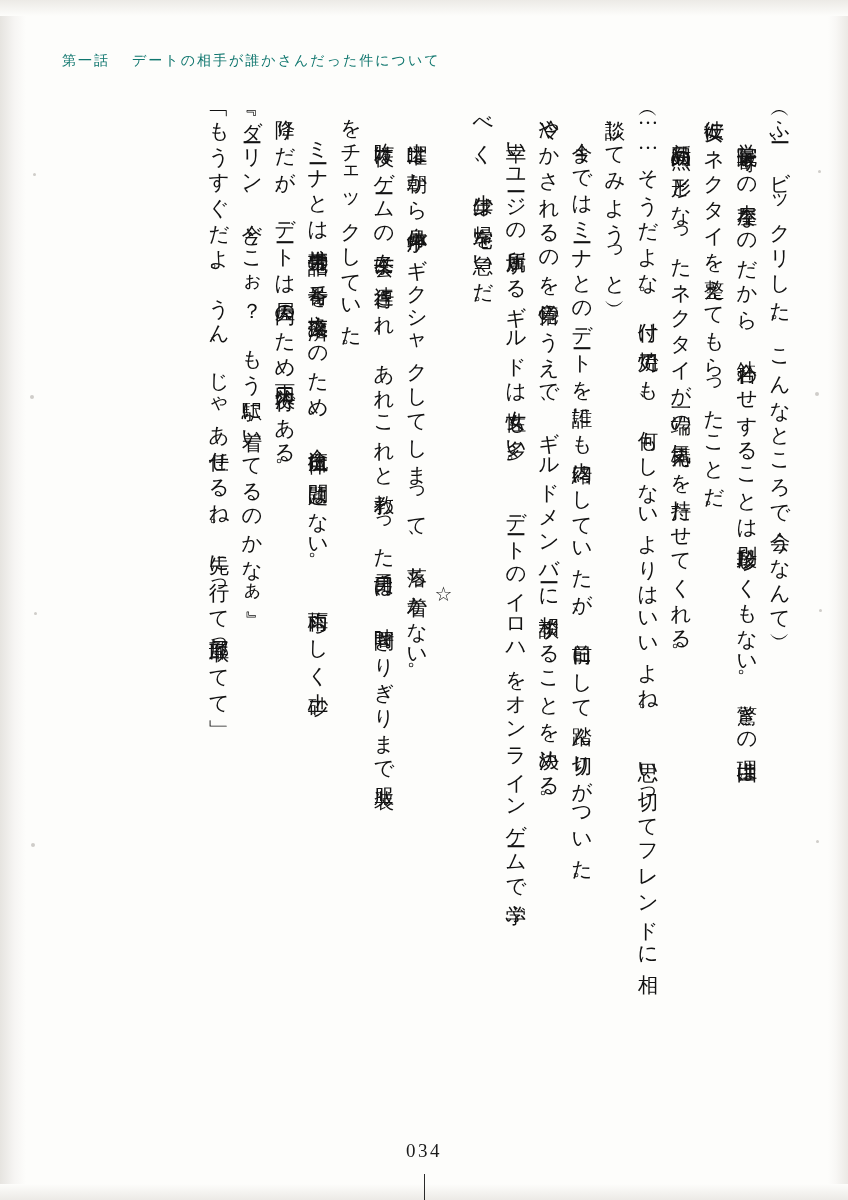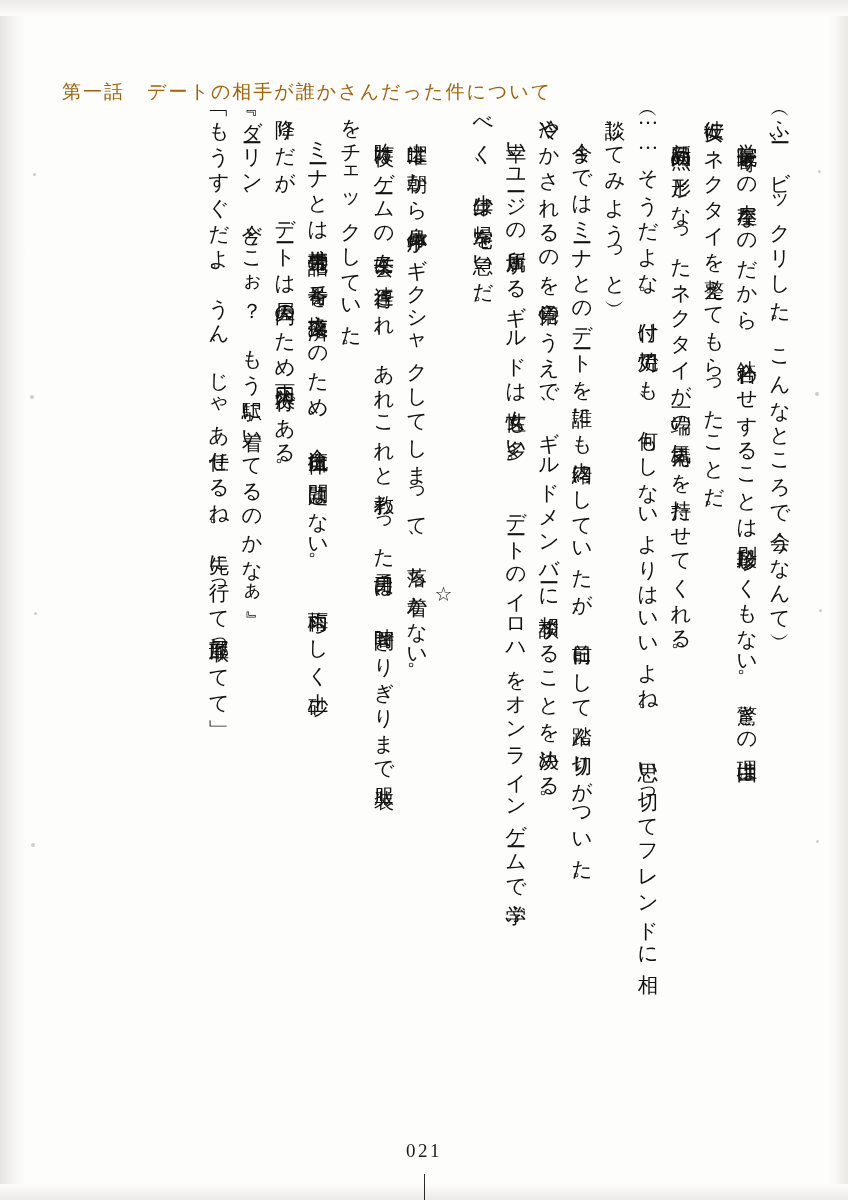--- a/index.html
+++ b/index.html
@@ -45,25 +45,24 @@
     position: absolute;
     background: #cfcdc9;
     border-radius: 50%;
   }
 
   
   .running-head {
     position: absolute;
     top: 52px;
     left: 62px;
-    font-size: 19px;
+    font-size: 14px;
     letter-spacing: 2px;
     white-space: nowrap;
-    color: #a16207;
-    margin-top: 27px;
+    color: #0f766e;
   }
   .running-head .rh-gap {
     display: inline-block;
     width: 22px;
   }
 
   
   .body-text {
     position: absolute;
     top: 104px;
@@ -159,16 +158,16 @@
     <div class="sep-col">☆</div>
     <div class="tcol">　土曜は朝から身体中がギクシャクしてしまって、落ち着かない。</div>
     <div class="tcol">　昨夜はゲームの女子会に連行され、あれこれと教わった勇司は、時間ぎりぎりまで服装</div>
     <div class="tcol">をチェックしていた。</div>
     <div class="tcol">　ミーナとは携帯電話の番号を交換済みのため、合流自体に問題はない。　梅雨らしく土砂</div>
     <div class="tcol">降りだが、デートは屋内のため雨天決行である。</div>
     <div class="tcol">『ダーリン、今どこぉ？　もう駅に着いてるのかなぁ』</div>
     <div class="tcol">「もうすぐだよ。うん、じゃあ任せるね。先に行って部屋取ってて」</div>
   </div>
 
-  <div class="folio">021</div>
+  <div class="folio">034</div>
   <div class="folio-rule"></div>
 
 </div>
 
 </body></html>

